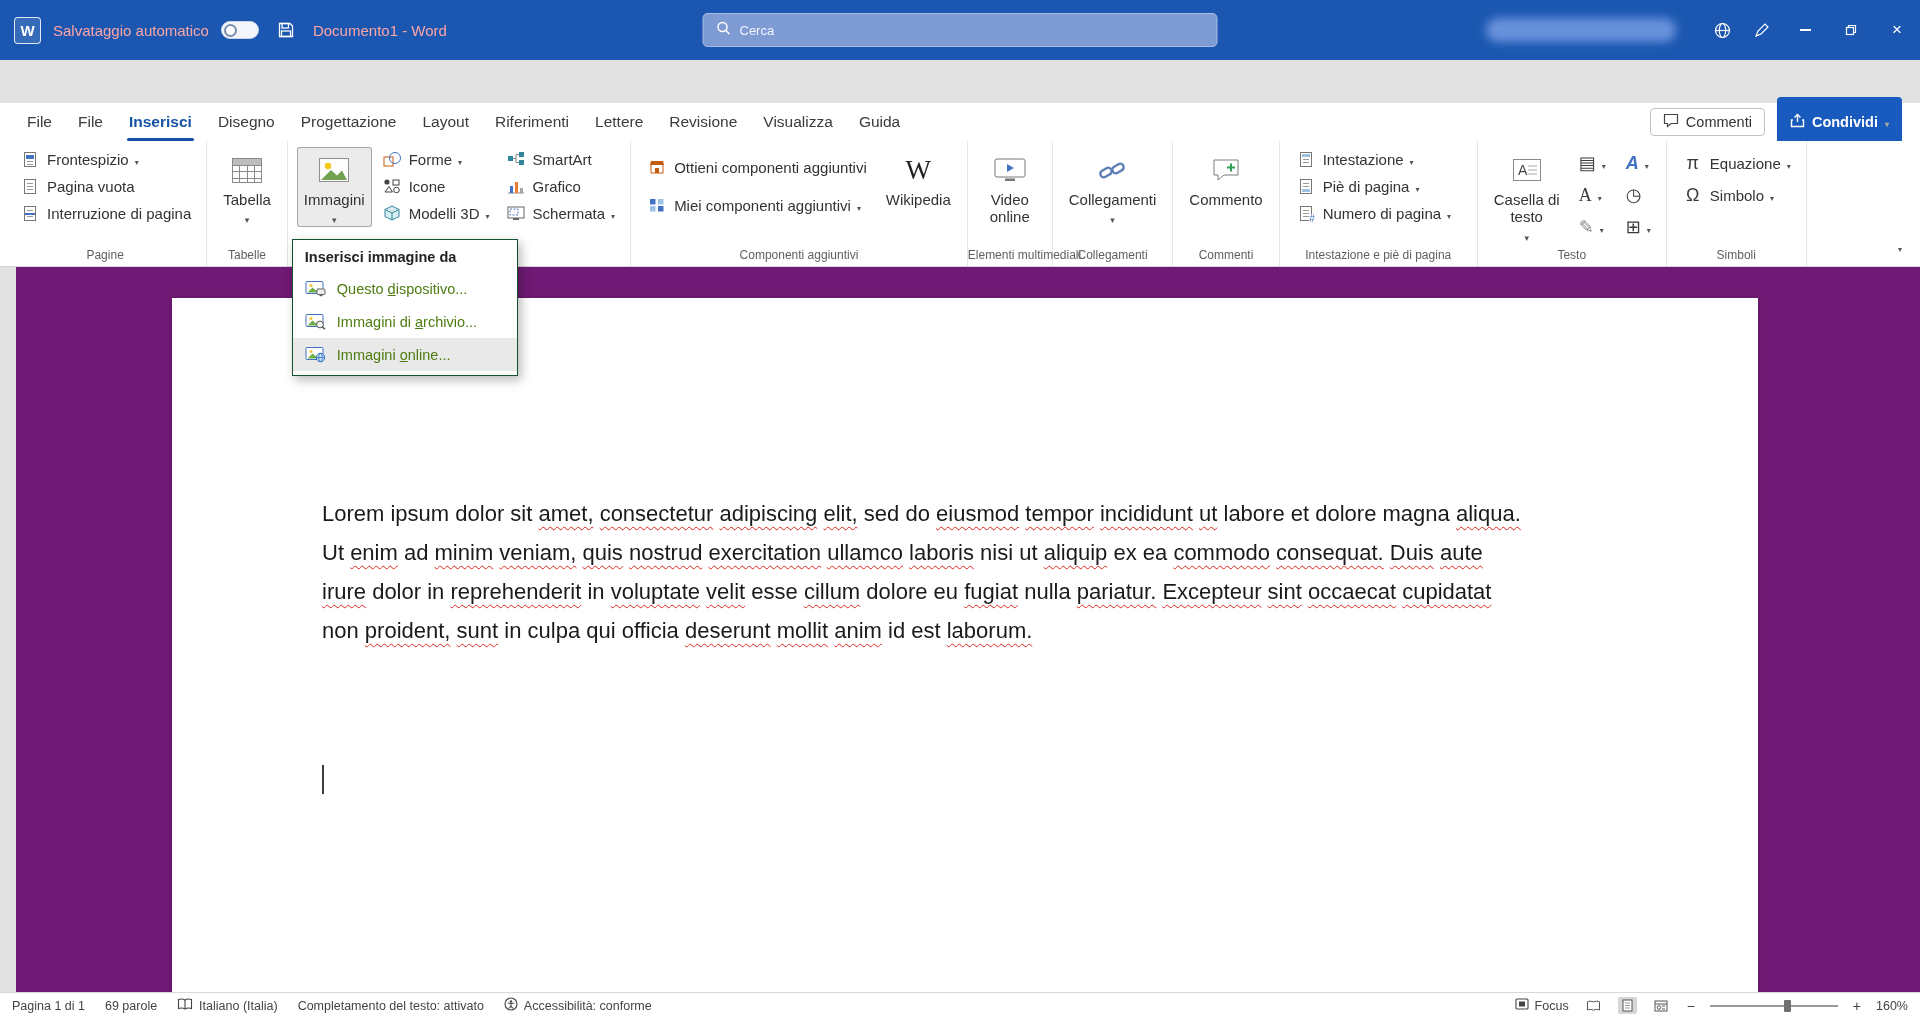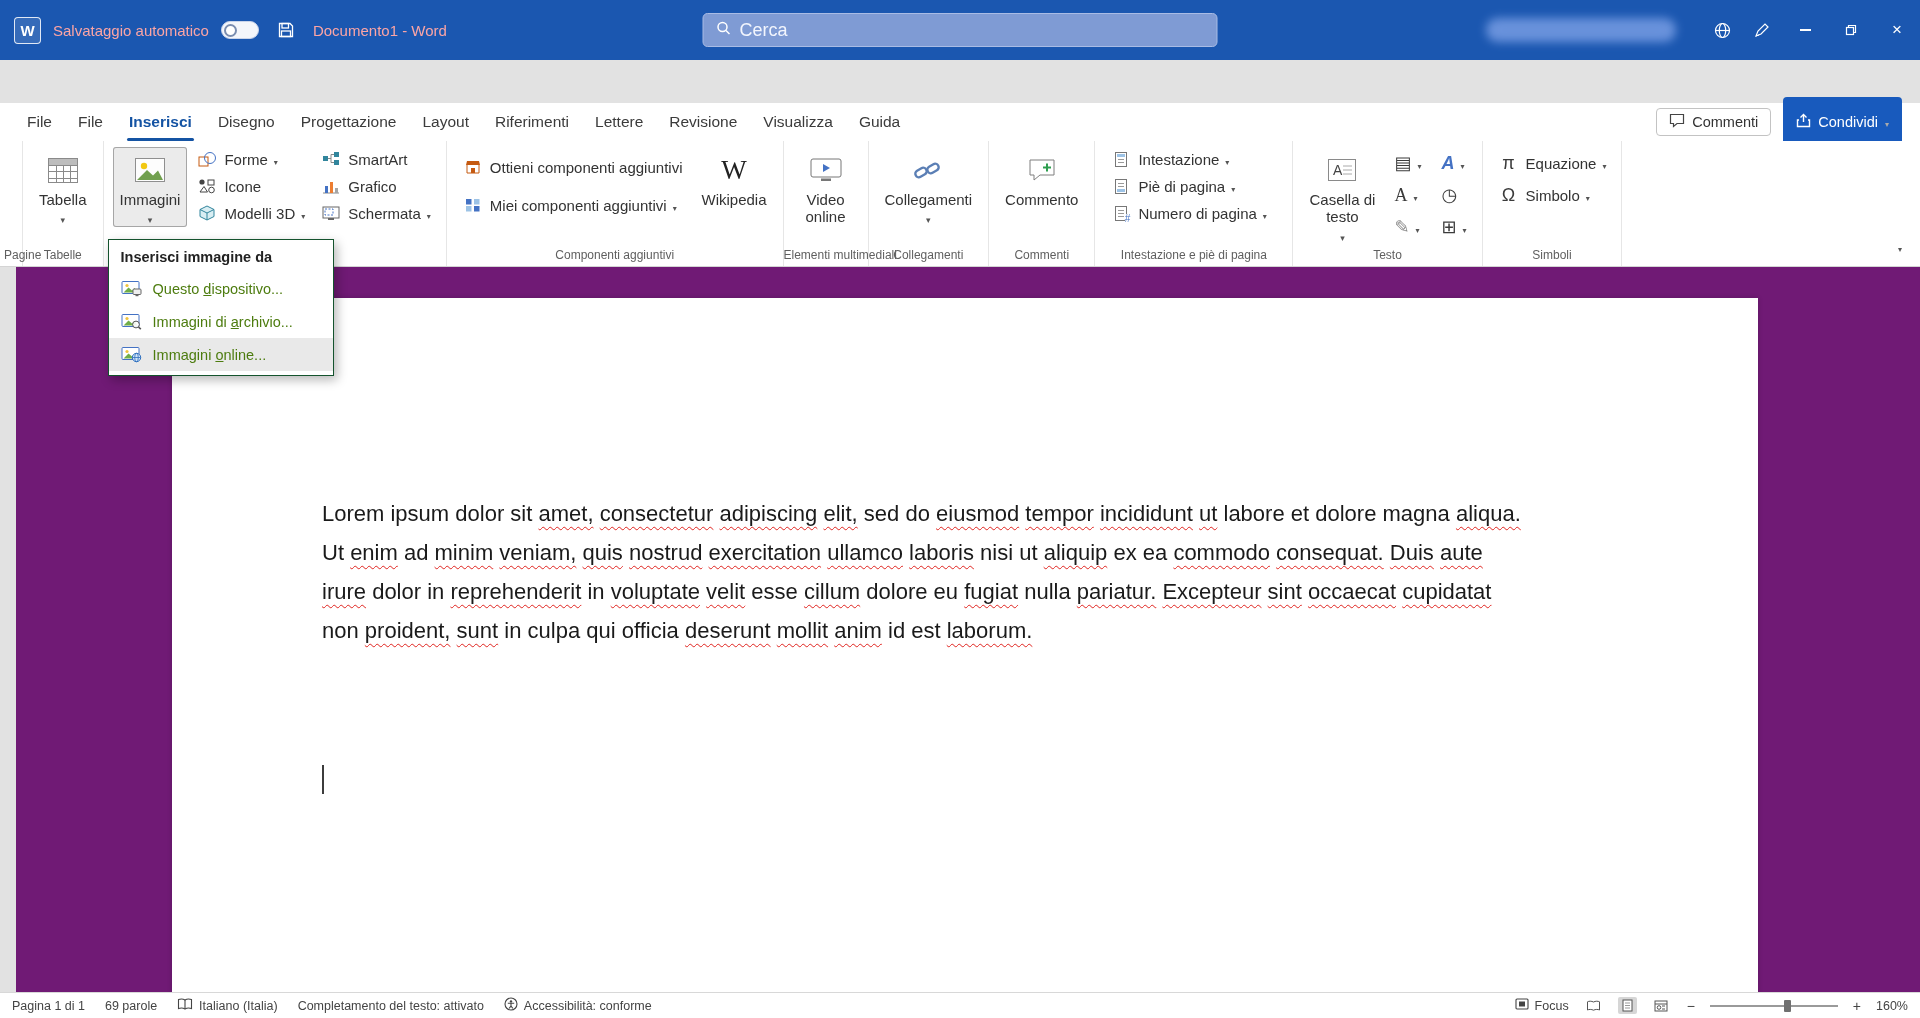--- a/index.html
+++ b/index.html
@@ -7,36 +7,36 @@
   body{display:flex;flex-direction:column;}
 
   
   .titlebar{height:60px;background:#1b57b0;display:flex;align-items:center;color:#fff;position:relative;flex-shrink:0;}
   .tb-left{display:flex;align-items:center;gap:12px;padding-left:14px;}
   .app-icon{width:27px;height:27px;border:1.5px solid rgba(255,255,255,.85);border-radius:4px;display:flex;align-items:center;justify-content:center;font-weight:bold;font-size:15px;color:#fff;background:rgba(255,255,255,.12);}
   .tb-text{font-size:15px;color:#fca5a5;white-space:nowrap;}
   .toggle{width:38px;height:18px;border-radius:9px;background:#f4f6fb;position:relative;border:1px solid #c9d4ea;}
   .toggle .knob{position:absolute;left:2px;top:1.5px;width:13px;height:13px;border-radius:50%;background:#fff;border:2px solid #7a8db0;}
   .searchbox{position:absolute;left:50%;top:13px;transform:translateX(-50%);width:515px;height:34px;background:#7f9bd4;border:1px solid #a9bce5;border-radius:5px;display:flex;align-items:center;gap:8px;padding:0 12px;}
-  .searchbox input{flex:1;background:transparent;border:none;outline:none;color:#4c1d95;font-size:18px;}
+  .searchbox input{flex:1;background:transparent;border:none;outline:none;color:#4c1d95;font-size:13px;}
   .searchbox input::placeholder{color:#f2f5fd;opacity:1;}
   .tb-right{margin-left:auto;display:flex;align-items:center;height:100%;}
   .scribble{width:190px;height:24px;border-radius:13px;background:#6d95de;filter:blur(5px);opacity:.95;margin-right:26px;}
   .tb-iconbtn{width:40px;height:60px;display:flex;align-items:center;justify-content:center;}
   .winbtn{width:46px;height:60px;display:flex;align-items:center;justify-content:center;font-size:17px;color:#fff;}
   .winbtn.min::after{content:"";display:block;width:11px;height:1.4px;background:#fff;}
 
   
   .tabsrow{height:38px;background:#fff;display:flex;align-items:center;padding-left:14px;flex-shrink:0;font-size:15.5px;margin-top:43px;}
   .tab{padding:0 13px;height:38px;line-height:38px;color:#3b3b3b;position:relative;cursor:default;white-space:nowrap;}
   .tab.active{color:#1453a3;font-weight:700;}
   .tab.active::after{content:"";position:absolute;left:11px;right:11px;bottom:0;height:3px;background:#1453a3;border-radius:2px;}
   .tabs-right{margin-left:auto;display:flex;align-items:center;gap:12px;padding-right:18px;}
   .btn-comments{display:flex;align-items:center;gap:7px;border:1px solid #c3c3c3;border-radius:4px;padding:4px 12px;font-size:14.5px;color:#333;background:#fff;}
-  .btn-share{display:flex;align-items:center;gap:7px;border-radius:4px;padding:16px 13px;font-size:14.5px;color:#fff;background:#185abd;}
+  .btn-share{display:flex;align-items:center;gap:7px;border-radius:4px;padding:16px 13px;font-size:14.5px;color:#fff;background:#185abd;font-weight:bold;}
 
   
   .ribbon{height:126px;background:#fff;border-bottom:1px solid #d4d4d4;display:flex;align-items:stretch;padding:0 4px;flex-shrink:0;position:relative;}
   .rgroup{position:relative;padding:6px 9px 22px;border-right:1px solid #e6e6e6;display:flex;align-items:flex-start;flex-shrink:0;}
   .glabel{position:absolute;bottom:4px;left:0;right:0;text-align:center;font-size:12px;color:#5f5f5f;white-space:nowrap;}
   .scol{display:flex;flex-direction:column;gap:3px;}
   .sbtn{display:flex;align-items:center;gap:6px;padding:3px 6px;border-radius:3px;font-size:15px;color:#333;white-space:nowrap;}
   .sbtn .ic{width:22px;height:18px;display:flex;align-items:center;justify-content:center;flex-shrink:0;}
   .bbtn{display:flex;flex-direction:column;align-items:center;justify-content:flex-start;padding:6px 7px 3px;border-radius:3px;font-size:15px;color:#333;text-align:center;line-height:1.15;gap:4px;min-width:58px;}
   .bbtn .bic{height:34px;display:flex;align-items:center;justify-content:center;}
@@ -175,20 +175,41 @@
       </span>
       <span>Condividi</span>
       <span class="chev" style="filter:invert(1)"></span>
     </div>
   </div>
 </div>
 
 <div class="ribbon">
 
   <div class="rgroup">
+    <div class="scol">
+      <div class="sbtn">
+        <span class="ic">
+            <span class="pg pg-cover"></span>
+          </span>
+        <span>Frontespizio</span>
+        <span class="chev"></span>
+      </div>
+      <div class="sbtn">
+        <span class="ic">
+            <span class="pg"></span>
+          </span>
+        <span>Pagina vuota</span>
+      </div>
+      <div class="sbtn">
+        <span class="ic">
+            <span class="pg pg-break"></span>
+          </span>
+        <span>Interruzione di pagina</span>
+      </div>
+    </div>
     <div class="glabel">Pagine</div>
   </div>
 
   <div class="rgroup">
     <div class="bbtn">
       <span class="bic">
           <span class="ic-table"></span>
         </span>
       <span>Tabella</span>
       <span class="chevb"></span>

